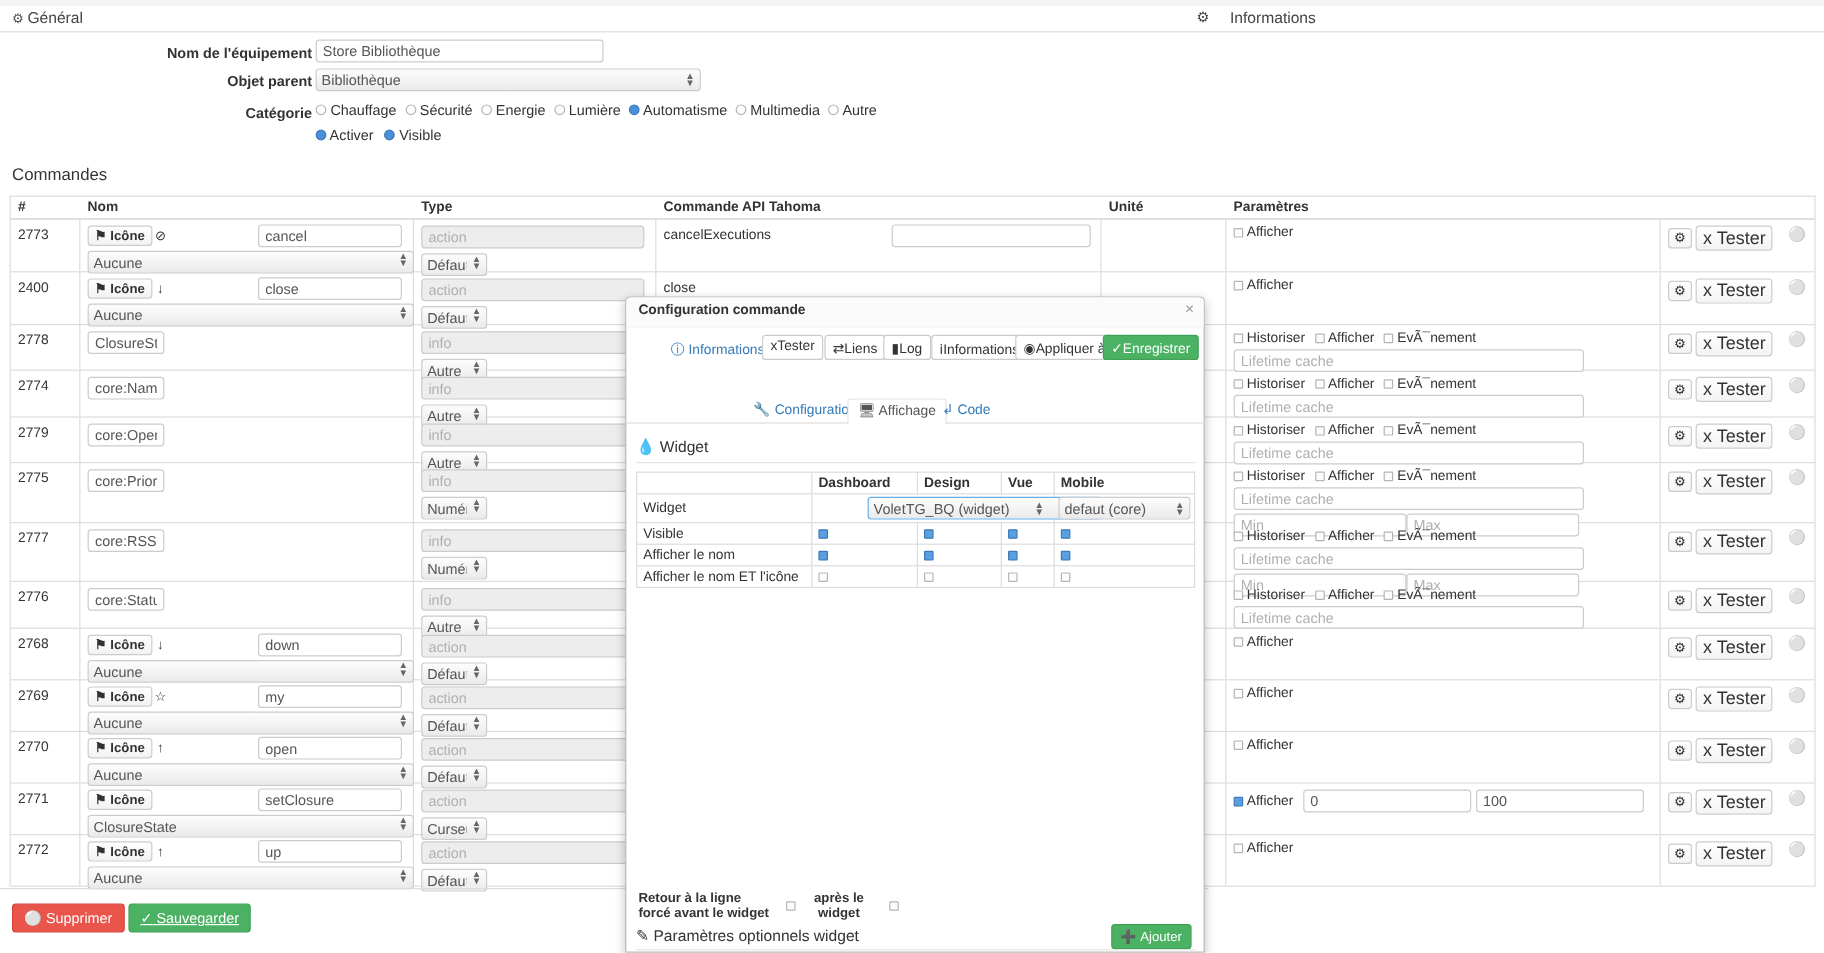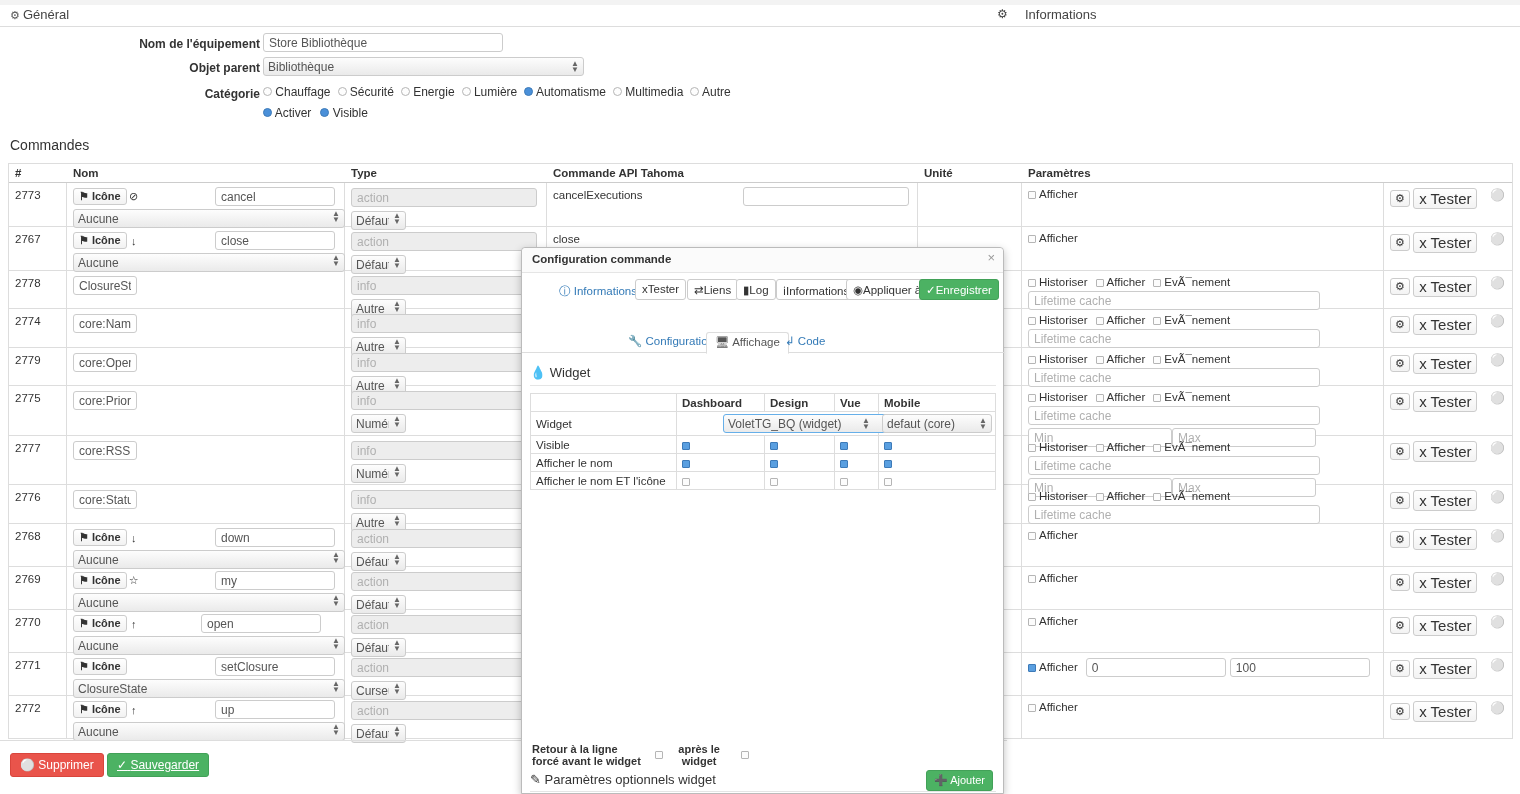--- a/index.html
+++ b/index.html
@@ -203,21 +203,21 @@
         <div class="c-nom"><span class="btn-icone"><span>⚑</span> Icône</span><span class="smallicon">⊘</span><input class="txt nominput" style="position: absolute; left: 148px; top: 4px;" value="cancel"><div><span class="selwrap"><select class="sel" style="width:272px;margin-top:4px;"><option>Aucune</option></select><span class="arrows">▲<br>▼</span></span></div></div>
         <div class="c-type"><input class="txt typeinput" placeholder="action" disabled="" style="background: rgb(237, 237, 237);"><div><span class="selwrap"><select class="sel" style="width:55px;margin-top:4px;"><option>Défaut</option></select><span class="arrows">▲<br>▼</span></span></div></div>
         <div class="c-api"><span class="apitxt">cancelExecutions</span><input class="txt apiinput" style=""></div>
         <div class="c-uni"></div>
         <div class="c-par">
           <div class="param-line"><span class="cbk"></span><span class="t">Afficher</span></div>
         </div>
         <div class="c-act"><span class="act-gear">⚙</span> <span class="act-test"><span>x</span> Tester</span><span class="act-del">⚪</span></div>
       </div>
       <div class="row" style="height: 44px;">
-        <div class="c-id"><span class="idtxt">2767</span></div>
+        <div class="c-id"><span class="idtxt">2400</span></div>
         <div class="c-nom"><span class="btn-icone"><span>⚑</span> Icône</span><span class="smallicon">↓</span><input class="txt nominput" style="position: absolute; left: 148px; top: 4px;" value="close"><div><span class="selwrap"><select class="sel" style="width:272px;margin-top:4px;"><option>Aucune</option></select><span class="arrows">▲<br>▼</span></span></div></div>
         <div class="c-type"><input class="txt typeinput" placeholder="action" disabled="" style="background: rgb(237, 237, 237);"><div><span class="selwrap"><select class="sel" style="width:55px;margin-top:4px;"><option>Défaut</option></select><span class="arrows">▲<br>▼</span></span></div></div>
         <div class="c-api"><span class="apitxt">close</span></div>
         <div class="c-uni"></div>
         <div class="c-par">
           <div class="param-line"><span class="cbk"></span><span class="t">Afficher</span></div>
         </div>
         <div class="c-act"><span class="act-gear">⚙</span> <span class="act-test"><span>x</span> Tester</span><span class="act-del">⚪</span></div>
       </div>
       <div class="row" style="height: 38px;">
@@ -311,21 +311,21 @@
         <div class="c-type"><input class="txt typeinput" placeholder="action" disabled="" style="background: rgb(237, 237, 237);"><div><span class="selwrap"><select class="sel" style="width:55px;margin-top:4px;"><option>Défaut</option></select><span class="arrows">▲<br>▼</span></span></div></div>
         <div class="c-api"><span class="apitxt"></span></div>
         <div class="c-uni"></div>
         <div class="c-par">
           <div class="param-line"><span class="cbk"></span><span class="t">Afficher</span></div>
         </div>
         <div class="c-act"><span class="act-gear">⚙</span> <span class="act-test"><span>x</span> Tester</span><span class="act-del">⚪</span></div>
       </div>
       <div class="row" style="height: 43px;">
         <div class="c-id"><span class="idtxt">2770</span></div>
-        <div class="c-nom"><span class="btn-icone"><span>⚑</span> Icône</span><span class="smallicon">↑</span><input class="txt nominput" style="position: absolute; left: 134px; top: 4px;" value="open"><div><span class="selwrap"><select class="sel" style="width:272px;margin-top:4px;"><option>Aucune</option></select><span class="arrows">▲<br>▼</span></span></div></div>
+        <div class="c-nom"><span class="btn-icone"><span>⚑</span> Icône</span><span class="smallicon">↑</span><input class="txt nominput" style="position: absolute; left: 148px; top: 4px;" value="open"><div><span class="selwrap"><select class="sel" style="width:272px;margin-top:4px;"><option>Aucune</option></select><span class="arrows">▲<br>▼</span></span></div></div>
         <div class="c-type"><input class="txt typeinput" placeholder="action" disabled="" style="background: rgb(237, 237, 237);"><div><span class="selwrap"><select class="sel" style="width:55px;margin-top:4px;"><option>Défaut</option></select><span class="arrows">▲<br>▼</span></span></div></div>
         <div class="c-api"><span class="apitxt"></span></div>
         <div class="c-uni"></div>
         <div class="c-par">
           <div class="param-line"><span class="cbk"></span><span class="t">Afficher</span></div>
         </div>
         <div class="c-act"><span class="act-gear">⚙</span> <span class="act-test"><span>x</span> Tester</span><span class="act-del">⚪</span></div>
       </div>
       <div class="row" style="height: 43px;">
         <div class="c-id"><span class="idtxt">2771</span></div>

